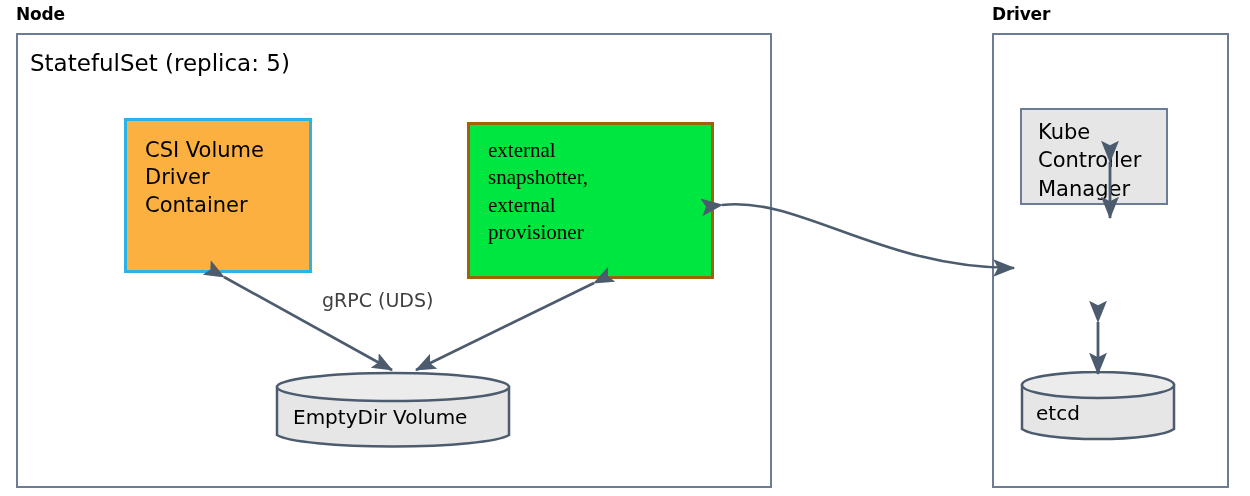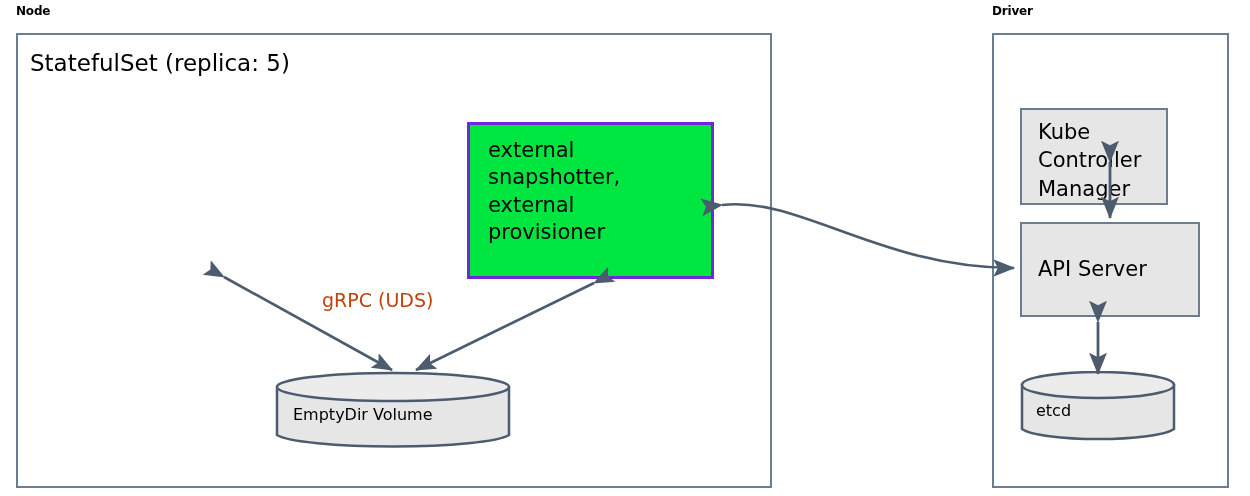--- a/index.html
+++ b/index.html
@@ -10,21 +10,21 @@
   #canvas {
     position: relative;
     width: 1250px;
     height: 496px;
     background: #ffffff;
     font-family: "DejaVu Sans", "Liberation Sans", sans-serif;
     overflow: hidden;
   }
   .group-label {
     position: absolute;
-    font-size: 12px;
+    font-size: 17px;
     font-weight: bold;
     color: #000000;
     letter-spacing: -0.2px;
     white-space: nowrap;
   }
   .group-box {
     position: absolute;
     border: 2px solid #6b7c93;
     background: transparent;
     box-sizing: border-box;
@@ -48,48 +48,49 @@
     color: #000000;
     white-space: pre-line;
   }
   .csi-box {
     background: #fcb040;
     border: 3px solid #2bb3e5;
   }
   .csi-box .node-text { padding: 16px 0 0 18px; }
   .ext-box {
     background: #00e640;
-    border: 3px solid #6d28d9;
+    border: 3px solid #a16207;
+    font-family: Liberation Serif, serif;
   }
   .ext-box .node-text { padding: 12px 0 0 18px; }
   .gray-box {
     background: #e6e6e6;
     border: 2px solid #6b7c93;
   }
   .gray-box .node-text {
     font-size: 21px;
     line-height: 1.35;
     padding: 8px 0 0 16px;
   }
   .gray-box.centered {
     align-items: center;
   }
   .gray-box.centered .node-text { padding: 0 0 0 16px; }
   .cyl-wrap { position: absolute; }
   .cyl-label {
     position: absolute;
-    font-size: 16px;
+    font-size: 20px;
     color: #000000;
     white-space: nowrap;
     z-index: 3;
   }
   .edge-label {
     position: absolute;
     font-size: 19px;
-    color: #c2410c;
+    color: #404040;
     white-space: nowrap;
   }
   svg.overlay {
     position: absolute;
     left: 0; top: 0;
     width: 1250px;
     height: 496px;
     pointer-events: none;
     overflow: visible;
   }
@@ -98,20 +99,25 @@
 <body>
 
 <div id="canvas">
 
   <div class="group-label" style="left:16px; top:4px;">Node</div>
 
   <div class="group-box" style="left:16px; top:33px; width:756px; height:455px;"></div>
 
   <div class="box-title" style="left:30px; top:50px;">StatefulSet (replica: 5)</div>
 
+  <div class="node-box csi-box" style="left:124px; top:118px; width:188px; height:155px;">
+    <div class="node-text">CSI Volume
+Driver
+Container</div>
+  </div>
 
   <div class="node-box ext-box" style="left:467px; top:122px; width:247px; height:157px;">
     <div class="node-text">external
 snapshotter,
 external
 provisioner</div>
   </div>
 
   <div class="cyl-wrap" style="left:275px; top:371px; width:236px; height:80px;">
     <svg width="236" height="80" viewBox="0 0 236 80">
@@ -126,23 +132,20 @@
   <div class="group-label" style="left:992px; top:4px;">Driver</div>
 
   <div class="group-box" style="left:992px; top:33px; width:237px; height:455px;"></div>
 
   <div class="node-box gray-box" style="left:1020px; top:60px; width:148px; height:97px;margin-top:48px;">
     <div class="node-text">Kube
 Controller
 Manager</div>
   </div>
 
-  <div class="node-box gray-box centered" style="left:1020px; top:222px; width:180px; height:95px;">
-    <div class="node-text">API Server</div>
-  </div>
 
   <div class="cyl-wrap" style="left:1020px; top:371px; width:124px; height:72px;">
     <svg width="156" height="72" viewBox="0 0 156 72">
       <path d="M2,14 L2,58 A78,13 0 0 0 154,58 L154,14 Z" fill="#e6e6e6" stroke="#4c5c6e" stroke-width="2.5"></path>
       <ellipse cx="78" cy="14" rx="76" ry="13" fill="#ececec" stroke="#4c5c6e" stroke-width="2.5"></ellipse>
     </svg>
     <div class="cyl-label" style="left:16px; top:30px;">etcd</div>
   </div>
 
   <svg class="overlay">

